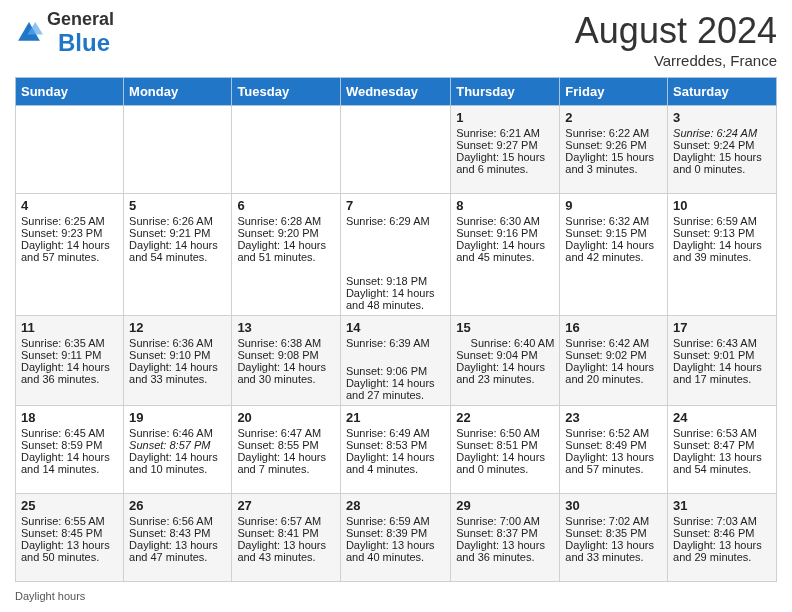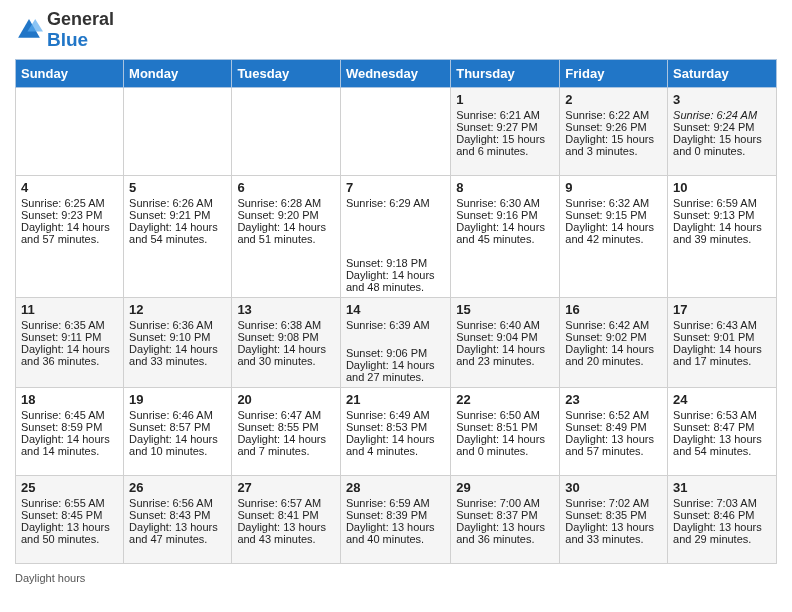--- a/index.html
+++ b/index.html
@@ -94,22 +94,26 @@
 <body>
 
 <div class="header">
   <div class="logo">
     <svg class="logo-icon" viewBox="0 0 36 36">
       <polygon points="18,4 32,28 4,28" fill="#2176c7"></polygon>
       <polygon points="26,4 36,20 16,20" fill="#5aabf0" opacity="0.7"></polygon>
     </svg>
     <div class="logo-text">
       <span style="font-size:18px;font-weight:bold;color:#333;">General</span>
-      <span style="font-size:19px;font-weight:bold;color:#2176c7;">Blue</span>
+      <span style="font-size:24px;font-weight:bold;color:#2176c7;margin-left:11px;">Blue</span>
     </div>
+  </div>
+  <div class="title-block">
+    <div class="month-title">August 2024</div>
+    <div class="location">Varreddes, France</div>
   </div>
 </div>
 
 <table>
   <thead>
     <tr>
     <th>Sunday</th>
         <th>Monday</th>
         <th>Tuesday</th>
         <th>Wednesday</th>
@@ -207,21 +211,21 @@
           <span style="display: block;">Daylight: 14 hours and 30 minutes.</span>
         </td>
         <td>
           <span class="day-num">14</span>
           <span style="display: block;">Sunrise: 6:39 AM</span>
           <span style="display: block; margin-top: 16px;">Sunset: 9:06 PM</span>
           <span style="display: block;">Daylight: 14 hours and 27 minutes.</span>
         </td>
         <td>
           <span class="day-num">15</span>
-          <span style="display: block;">Sunrise: 6:40 AM</span>
+          <span style="display: block; text-align: right;">Sunrise: 6:40 AM</span>
           <span style="display: block;">Sunset: 9:04 PM</span>
           <span style="display: block;">Daylight: 14 hours and 23 minutes.</span>
         </td>
         <td>
           <span class="day-num">16</span>
           <span style="display: block;">Sunrise: 6:42 AM</span>
           <span style="display: block;">Sunset: 9:02 PM</span>
           <span style="display: block;">Daylight: 14 hours and 20 minutes.</span>
         </td>
         <td>
@@ -234,21 +238,21 @@
       <tr>
         <td>
           <span class="day-num">18</span>
           <span style="display: block;">Sunrise: 6:45 AM</span>
           <span style="display: block;">Sunset: 8:59 PM</span>
           <span style="display: block;">Daylight: 14 hours and 14 minutes.</span>
         </td>
         <td>
           <span class="day-num">19</span>
           <span style="display: block;">Sunrise: 6:46 AM</span>
-          <span style="display: block;">Sunset: 8:57 PM</span>
+          <span style="display: block; font-style: italic;">Sunset: 8:57 PM</span>
           <span style="display: block;">Daylight: 14 hours and 10 minutes.</span>
         </td>
         <td>
           <span class="day-num">20</span>
           <span style="display: block;">Sunrise: 6:47 AM</span>
           <span style="display: block;">Sunset: 8:55 PM</span>
           <span style="display: block;">Daylight: 14 hours and 7 minutes.</span>
         </td>
         <td>
           <span class="day-num">21</span>

